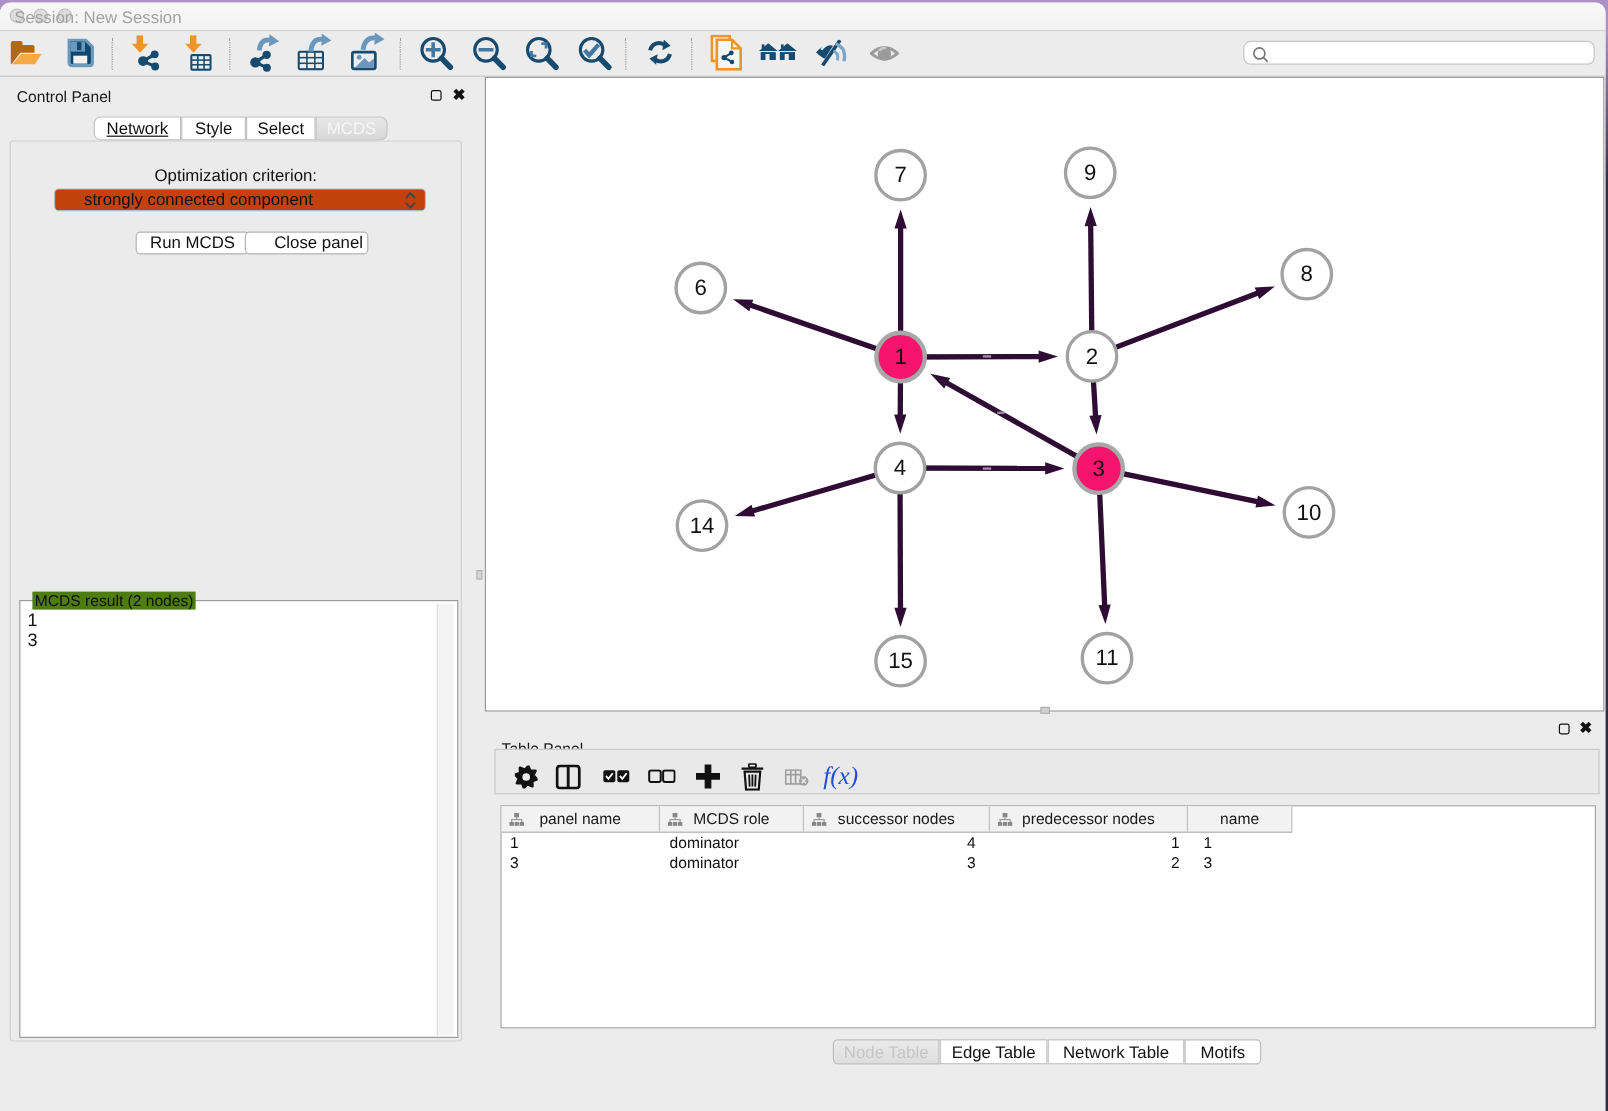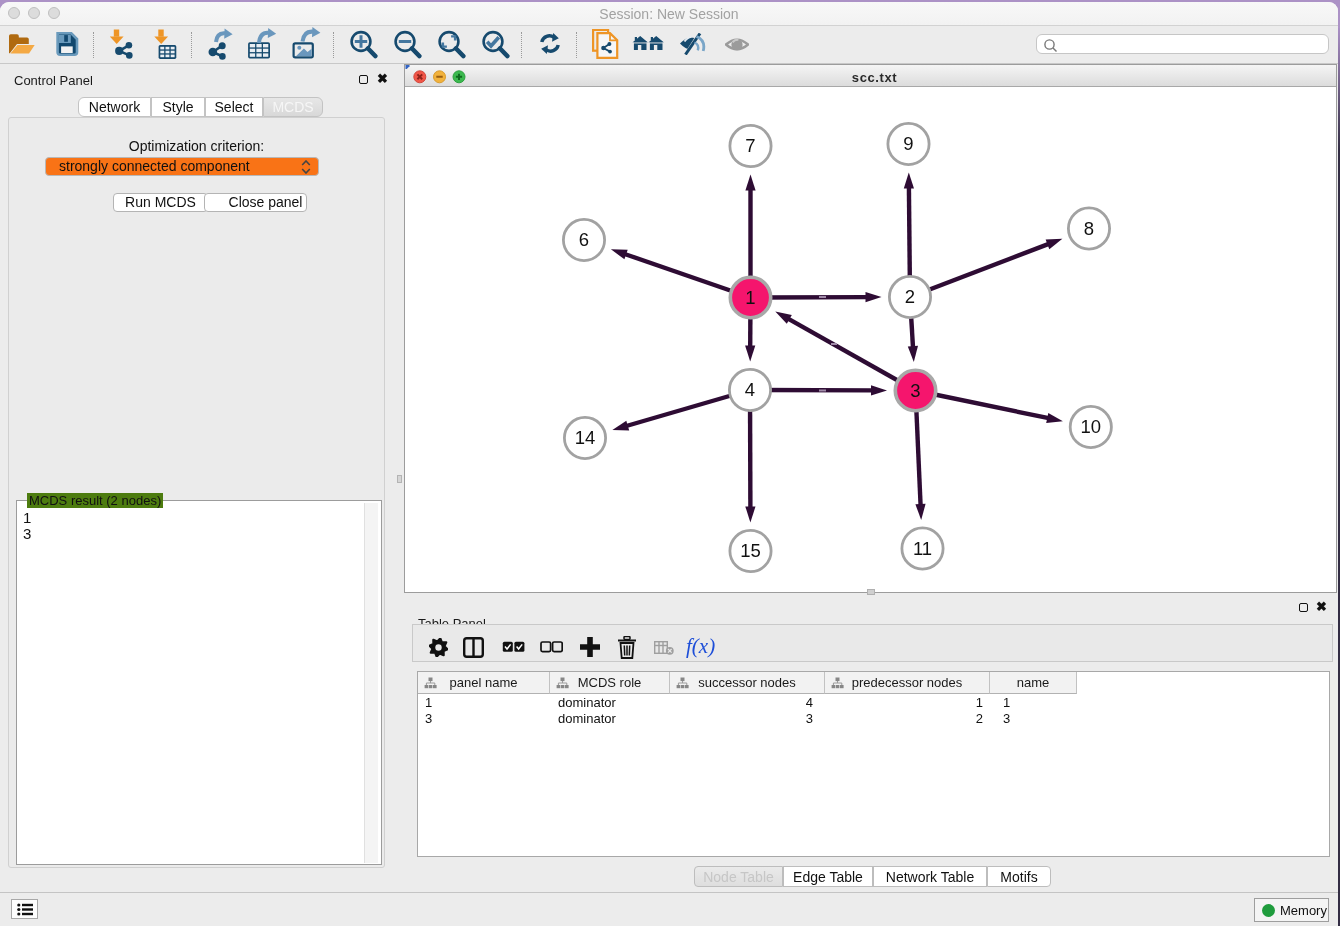--- a/index.html
+++ b/index.html
@@ -7,48 +7,48 @@
 body { background:#ac92c6; font-family:"Liberation Sans", sans-serif; }
 #win {
   position:absolute; left:0; top:2px; width:1338px; height:924px;
   background:#ececec; border-radius:9px 9px 0 0; overflow:hidden;
 }
 
 #titlebar { position:absolute; left:0; top:0; width:100%; height:24px;
   background:linear-gradient(#f8f8f8,#f2f2f2); border-bottom:1px solid #d2d2d2; }
 .tl { position:absolute; top:5px; width:12px; height:12px; border-radius:50%;
   background:#dcdcdc; border:1px solid #bfbfbf; }
-#title { position:absolute; top:4px; left:0; width:100%; text-align:center;
-  font-size:14px; color:#a2a2a2; }
+#title { position:absolute; top:4px; left:0; width:100%; 
+  font-size:14px; color:#a2a2a2;padding-left:12px; }
 
 #toolbar { position:absolute; left:0; top:24px; width:100%; height:38px;
   background:#ececec; border-bottom:1px solid #c8c8c8; }
 .tbi { position:absolute; top:2px; }
 .sep { position:absolute; top:6px; height:26px; width:0;
   border-left:1px dotted #9a9a9a; }
 #search { position:absolute; left:1036px; top:8px; width:293px; height:20px;
   background:#fff; border:1px solid #c6c6c6; border-radius:6px; }
 
 #cp-head { position:absolute; left:0; top:62px; width:392px; height:30px; }
 #cp-title { position:absolute; left:14px; top:9px; font-size:13px; color:#1a1a1a; }
 .floatbtn { position:absolute; top:11px; width:9px; height:9px; border:1.5px solid #111; border-radius:2px; }
 .closex { position:absolute; top:7px; font-size:13px; font-weight:bold; color:#111; }
 #tabs { position:absolute; left:0; top:95px; width:392px; height:20px; }
 .tab { position:absolute; top:0; height:20px; background:#fff; border:1px solid #c3c3c3;
   font-size:14px; color:#111; text-align:center; line-height:19px; }
-#tab-net1 { border-radius:6px 0 0 6px; }
+#tab-net1 { border-radius:6px 0 0 6px;text-decoration:underline; }
 #tab-mcds { background:linear-gradient(#e7e7e7,#d8d8d8); color:#f6f6f6;
   border-radius:0 6px 6px 0; }
 #cp-body { position:absolute; left:8px; top:115px; width:377px; height:751px;
   background:#ebebeb; border:1px solid #d0d0d0; border-radius:3px; }
 #opt-label { position:absolute; left:0; top:20px; width:100%; text-align:center;
   font-size:14px; color:#111; }
-#dropdown { position:absolute; left:36px; top:39px; width:274px; height:19px;
-  background:#f97316; border:1px solid #b8b8b8; border-radius:4px;
-  font-size:14px; color:#111; line-height:17px; padding-left:13px; }
+#dropdown { position:absolute; left:36px; top:39px; width:310px; height:19px;
+  background:#c2410c; border:1px solid #b8b8b8; border-radius:4px;
+  font-size:14px; color:#111; line-height:17px; padding-left:24px; }
 .btn { position:absolute; top:75px; height:19px; background:#fff;
   border:1px solid #b4b4b4; border-radius:4px; font-size:14px; color:#111;
   text-align:center; line-height:17px; }
 #fieldset { position:absolute; left:7px; top:382px; width:366px; height:365px;
   border:1px solid #9c9c9c; background:#fff; }
 #fs-label { position:absolute; left:10px; top:-8px; background:#4d7c0f;
   font-size:13px; color:#111; padding:0 2px; }
 #fs-text { position:absolute; left:6px; top:9px; font-size:15px; color:#111; line-height:15.5px; }
 #fs-scroll { position:absolute; right:3px; top:2px; width:14px; height:360px; background:#f4f4f4; border-left:1px solid #e0e0e0; }
 
@@ -285,32 +285,20 @@
     <div class="btn" style="left:104px; width:95px;">Run MCDS</div>
     <div class="btn" style="left:195px; width:103px;padding-left:20px;">Close panel</div>
     <div id="fieldset">
       <div id="fs-label">MCDS result (2 nodes)</div>
       <div id="fs-text">1<br>3</div>
       <div id="fs-scroll"></div>
     </div>
   </div>
   <div style="position:absolute; left:397px; top:473px; width:5px; height:8px; background:#d6d6d6; border:1px solid #b4b4b4;"></div>
   <div id="net">
-    <div id="net-head">
-      <svg style="position:absolute;left:0px;top:0px" width="70" height="23" viewBox="0 0 70 23">
-        <path d="M0.5,0 h4 v1.3 l-2.7,2.7 h-1.3 z" fill="#3365c4"></path>
-        <circle cx="14.8" cy="11.8" r="6" fill="#f15648" stroke="#d0473c" stroke-width="1"></circle>
-        <path d="M12.4,9.4 l4.8,4.8 M17.2,9.4 l-4.8,4.8" stroke="#8e221a" stroke-width="2"></path>
-        <circle cx="34.5" cy="11.8" r="6" fill="#f2b23c" stroke="#d89b2c" stroke-width="1"></circle>
-        <line x1="31.3" y1="11.8" x2="37.7" y2="11.8" stroke="#985e11" stroke-width="2"></line>
-        <circle cx="54" cy="11.8" r="6" fill="#3cb94f" stroke="#2da03f" stroke-width="1"></circle>
-        <path d="M50.9,11.8 h6.2 M54,8.7 v6.2" stroke="#0e6b1e" stroke-width="2"></path>
-      </svg>
-      <div id="net-title">scc.txt</div>
-    </div>
     <svg id="graph" width="931" height="504" style="position:absolute; left:0; top:23px;">
 <g stroke="#2e0c34" stroke-width="4.4">
   <line x1="345.5" y1="209.5" x2="345.5" y2="101.0"></line>
   <line x1="345.5" y1="209.5" x2="219.6" y2="166.0"></line>
   <line x1="345.5" y1="209.5" x2="462.0" y2="209.1"></line>
   <line x1="345.5" y1="209.5" x2="345.2" y2="259.0"></line>
   <line x1="505.0" y1="209.0" x2="503.9" y2="99.0"></line>
   <line x1="505.0" y1="209.0" x2="643.8" y2="155.9"></line>
   <line x1="505.0" y1="209.0" x2="508.0" y2="259.6"></line>
   <line x1="510.5" y1="302.5" x2="383.0" y2="230.6"></line>
@@ -480,29 +468,13 @@
         <div class="td" style="left:585px; top:39px;">3</div>
       </div>
     </div>
     <div id="tp-tabs">
       <div class="btab" style="left:290px; width:89px; background:linear-gradient(#eaeaea,#dedede); color:#c6c6c6; border-radius:4px 0 0 4px;">Node Table</div>
       <div class="btab" style="left:379px; width:90px;">Edge Table</div>
       <div class="btab" style="left:469px; width:114px;">Network Table</div>
       <div class="btab" style="left:583px; width:64px; border-radius:0 4px 4px 0;">Motifs</div>
     </div>
   </div>
-  <div id="statusbar">
-    <div id="listbtn">
-      <svg style="position:absolute;left:5px;top:3px" width="16" height="13" viewBox="0 0 16 13">
-        <circle cx="1.8" cy="2" r="1.6" fill="#111"></circle>
-        <circle cx="1.8" cy="6.5" r="1.6" fill="#111"></circle>
-        <circle cx="1.8" cy="11" r="1.6" fill="#111"></circle>
-        <rect x="5" y="0.8" width="11" height="2.4" fill="#111"></rect>
-        <rect x="5" y="5.3" width="11" height="2.4" fill="#111"></rect>
-        <rect x="5" y="9.8" width="11" height="2.4" fill="#111"></rect>
-      </svg>
-    </div>
-    <div id="memory">
-      <div style="position:absolute;left:7px;top:5px;width:13px;height:13px;border-radius:50%;background:#1f9c3d;"></div>
-      <div style="position:absolute;left:25px;top:4px;font-size:13px;">Memory</div>
-    </div>
-  </div>
 </div>
 
 </body></html>

